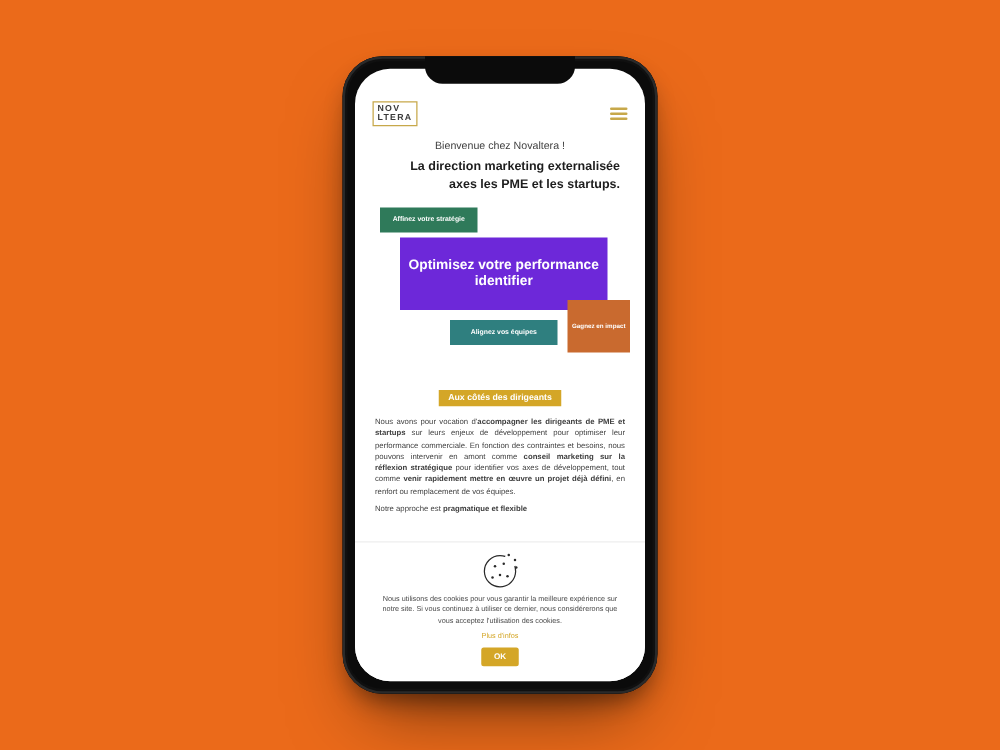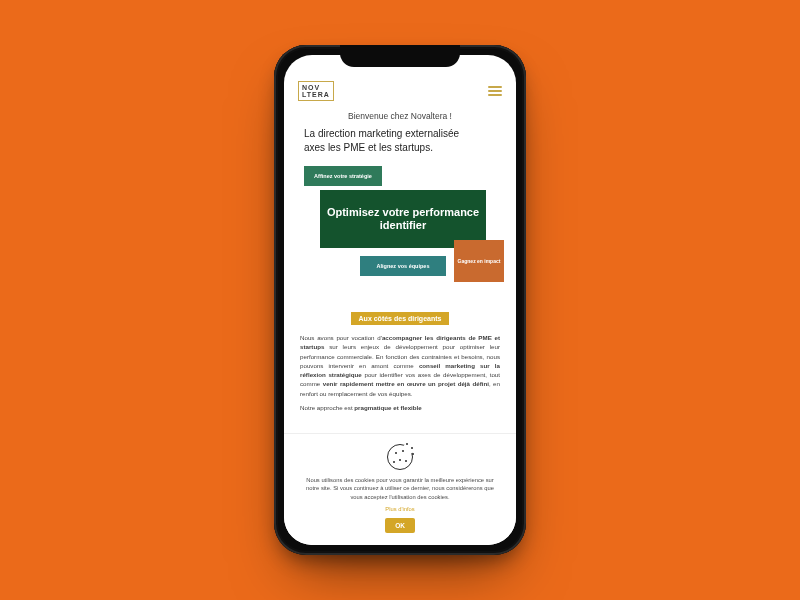--- a/index.html
+++ b/index.html
@@ -67,36 +67,36 @@
     display: block; height: 1.6px; background: #c7a84a; border-radius: 1px;
   }
 
   .welcome {
     text-align: center;
     font-size: 8.5px;
     color: #3f3f3f;
     margin: 4px 0 6px;
   }
   .headline {
-    text-align: left;
-    font-weight: 400;
+    text-align: right;
+    font-weight: 700;
     font-size: 10px;
     line-height: 1.35;
     color: #1d1d1d;
     margin: 0 6px 12px;
   }
 
   .stage {
     position: relative;
     height: 132px;
     margin: 2px 0 14px;
   }
   .box { position: absolute; color: #fff; display: flex; align-items: center; justify-content: center; text-align: center; font-weight: 600; }
   .b-green  { left: 6px; top: 0; width: 78px; height: 20px; background: #2f7a5a; font-size: 5.5px; }
-  .b-yellow { left: 22px; top: 24px; width: 166px; height: 58px; background: #14532d; font-size: 11px; line-height: 1.2; }
+  .b-yellow { left: 22px; top: 24px; width: 166px; height: 58px; background: #6d28d9; font-size: 11px; line-height: 1.2; }
   .b-orange { left: 156px; top: 74px; width: 50px; height: 42px; background: #c96a2f; font-size: 5px; }
   .b-teal   { left: 62px; top: 90px; width: 86px; height: 20px; background: #2f7f7f; font-size: 5.5px; }
 
   .chip {
     display: block; margin: 0 auto 8px;
     background: #d4a627; color: #fff;
     font-size: 7px; font-weight: 600;
     padding: 3px 8px;
     width: max-content;
   }

